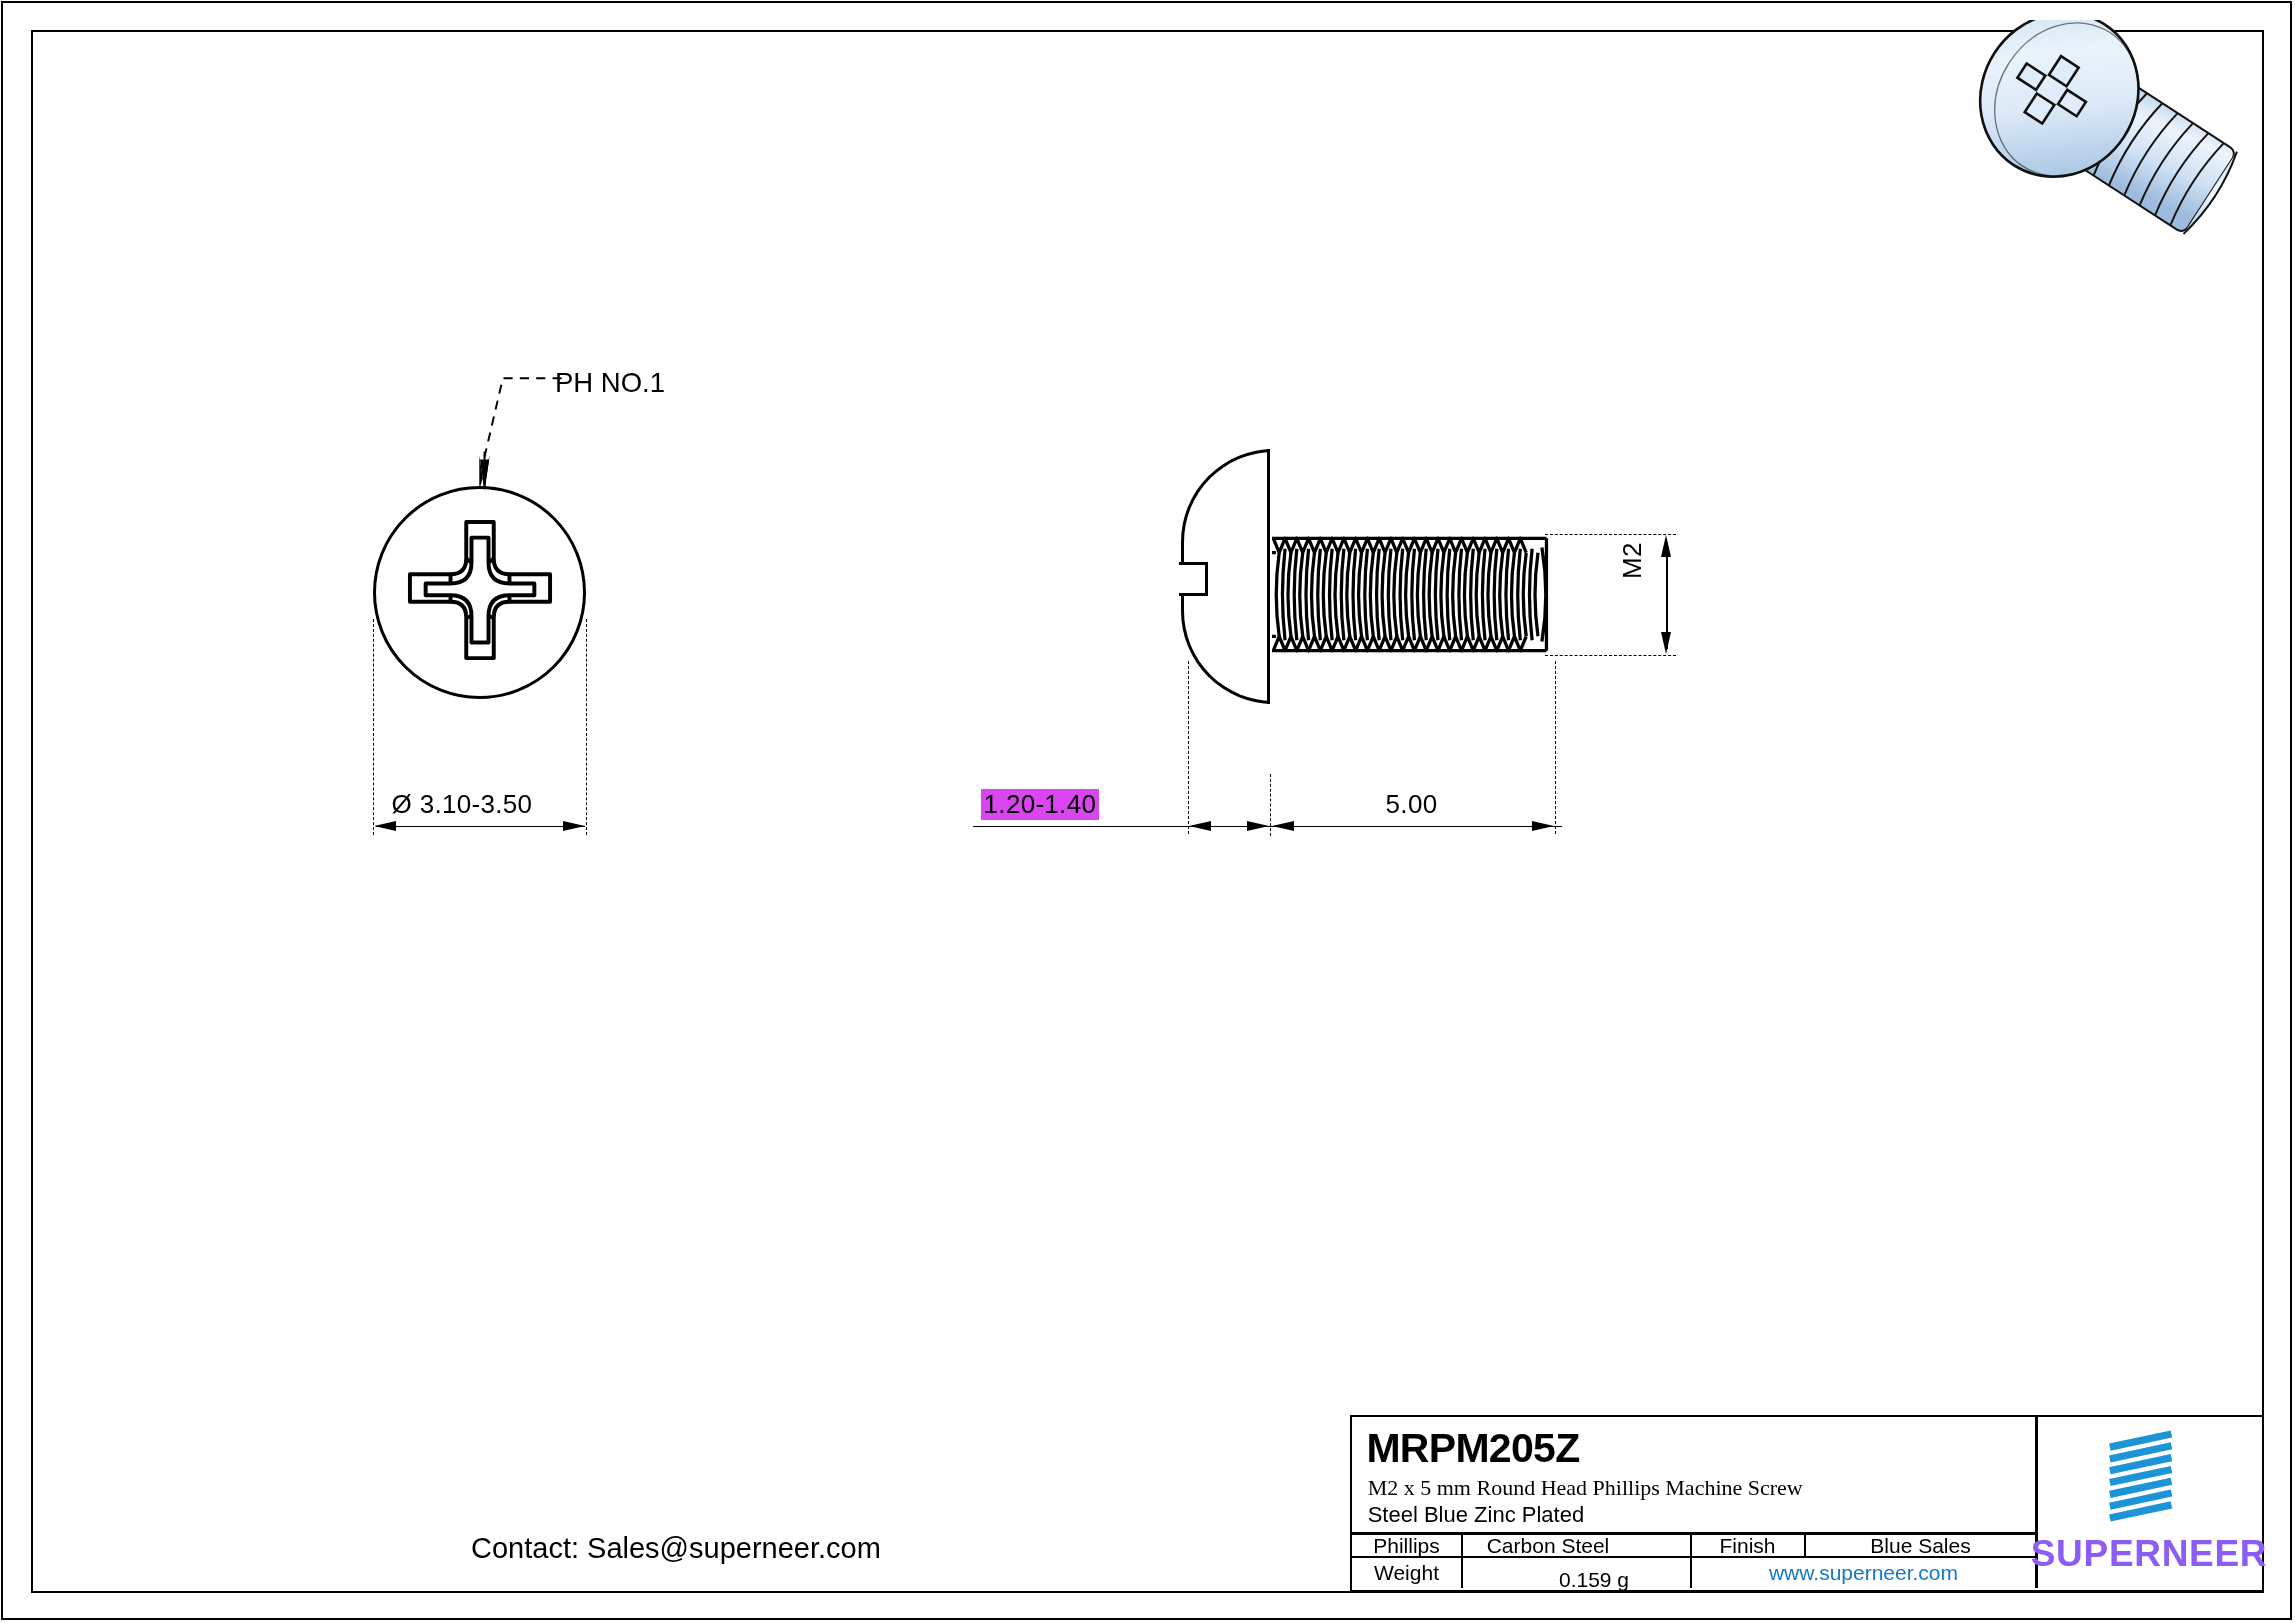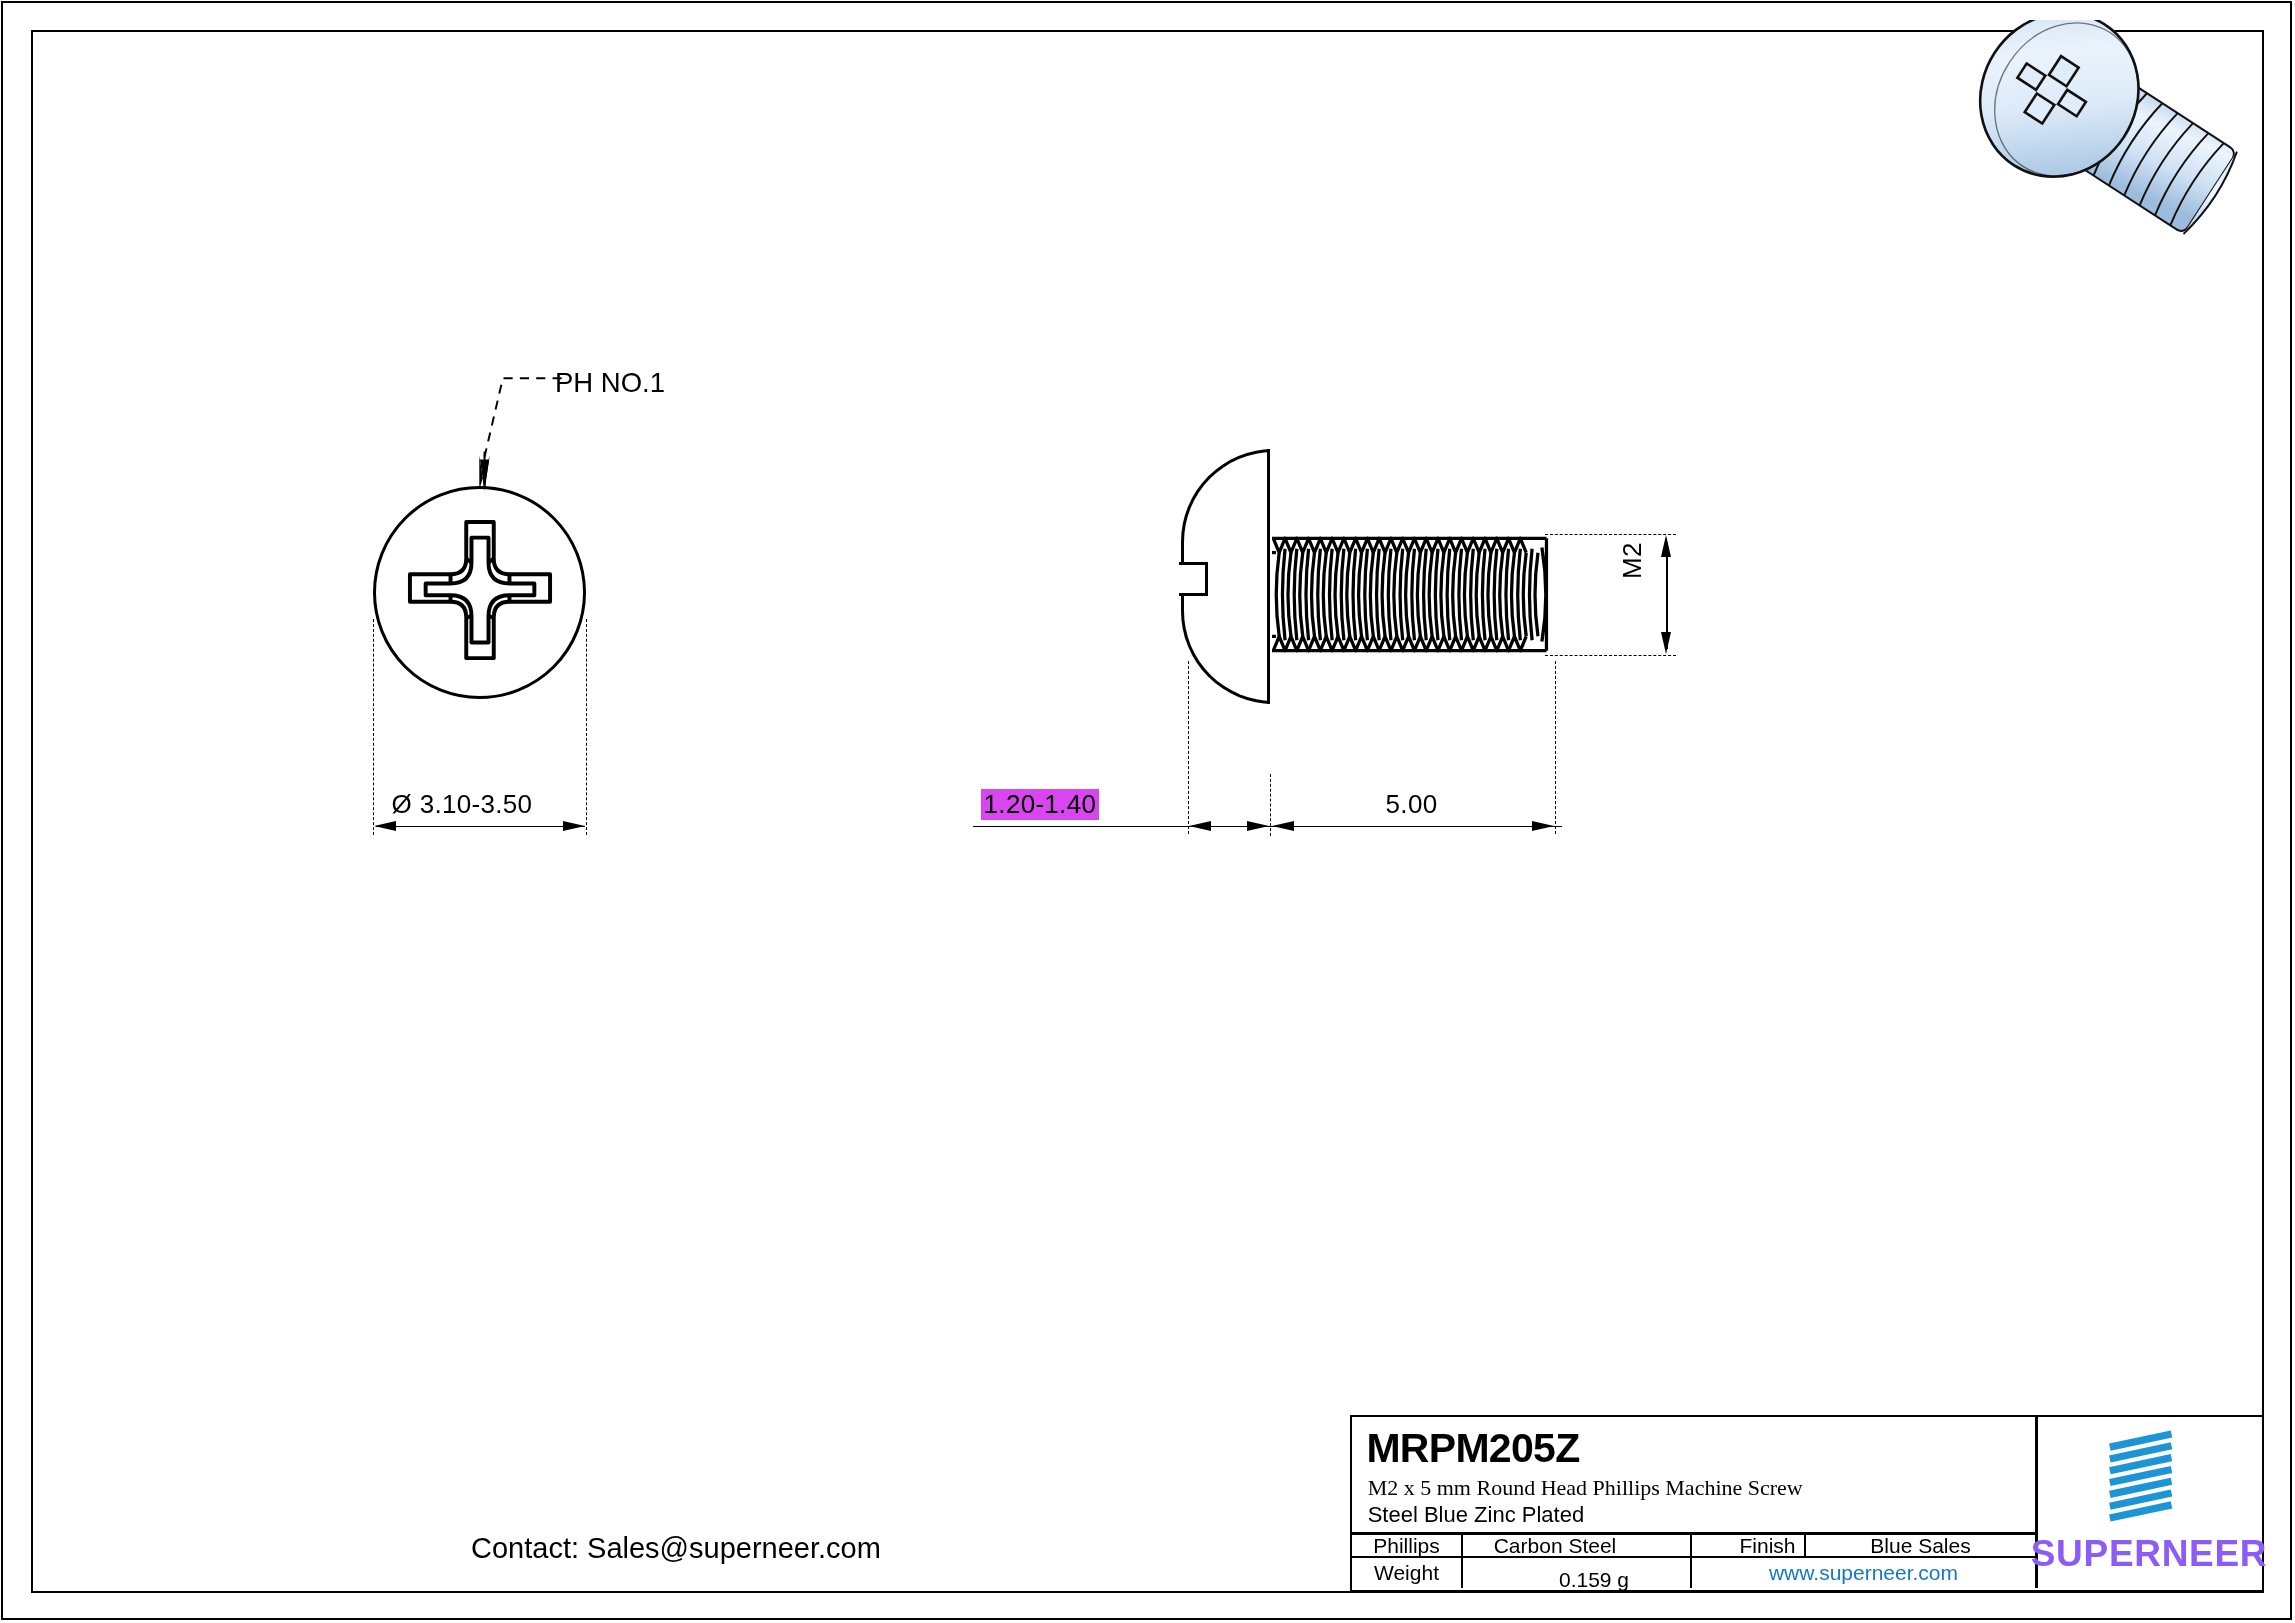--- a/index.html
+++ b/index.html
@@ -50,22 +50,22 @@
   #tb-col-b{left:338px;top:115px;width:2px;height:24px;background:#000;}
   #tb-col-c{left:452px;top:115px;width:2px;height:24px;background:#000;}
   #tb-col-d{left:338px;top:139px;width:2px;height:32px;background:#000;}
 
   #part-no{left:14.4px;top:7.9px;font-size:41px;font-weight:bold;letter-spacing:-0.7px;}
   #part-desc1{left:15.7px;top:58px;font-size:22px;font-family:Liberation Serif, serif;}
   #part-desc2{left:15.7px;top:85px;font-size:22px;}
 
   .tbcell{position:absolute;font-size:21px;display:flex;align-items:center;justify-content:center;}
   #cell-material-label{left:0;top:117px;width:109px;height:23px;}
-  #cell-material-value{left:111px;top:117px;width:184px;height:23px;}
-  #cell-finish-label{left:340px;top:117px;width:111px;height:23px;padding-left:20px;}
+  #cell-material-value{left:104px;top:117px;width:184px;height:23px;}
+  #cell-finish-label{left:340px;top:117px;width:111px;height:23px;}
   #cell-finish-value{left:454px;top:117px;width:229px;height:23px;}
   #cell-weight-label{left:0;top:141px;width:109px;height:29px;}
   #cell-weight-value{left:111px;top:148px;width:226px;height:29px;margin-left:18px;}
   #cell-website{left:340px;top:141px;width:343px;height:29px;color:#1479c4;}
 
   #logo-bars{left:746px;top:13px;width:105px;height:92px;}
   #logo-word{left:699px;top:117px;width:196px;height:39px;
      font-size:37px;font-weight:bold;letter-spacing:0.7px;color:#8b5cf6;
      display:flex;align-items:center;justify-content:center;}
 

